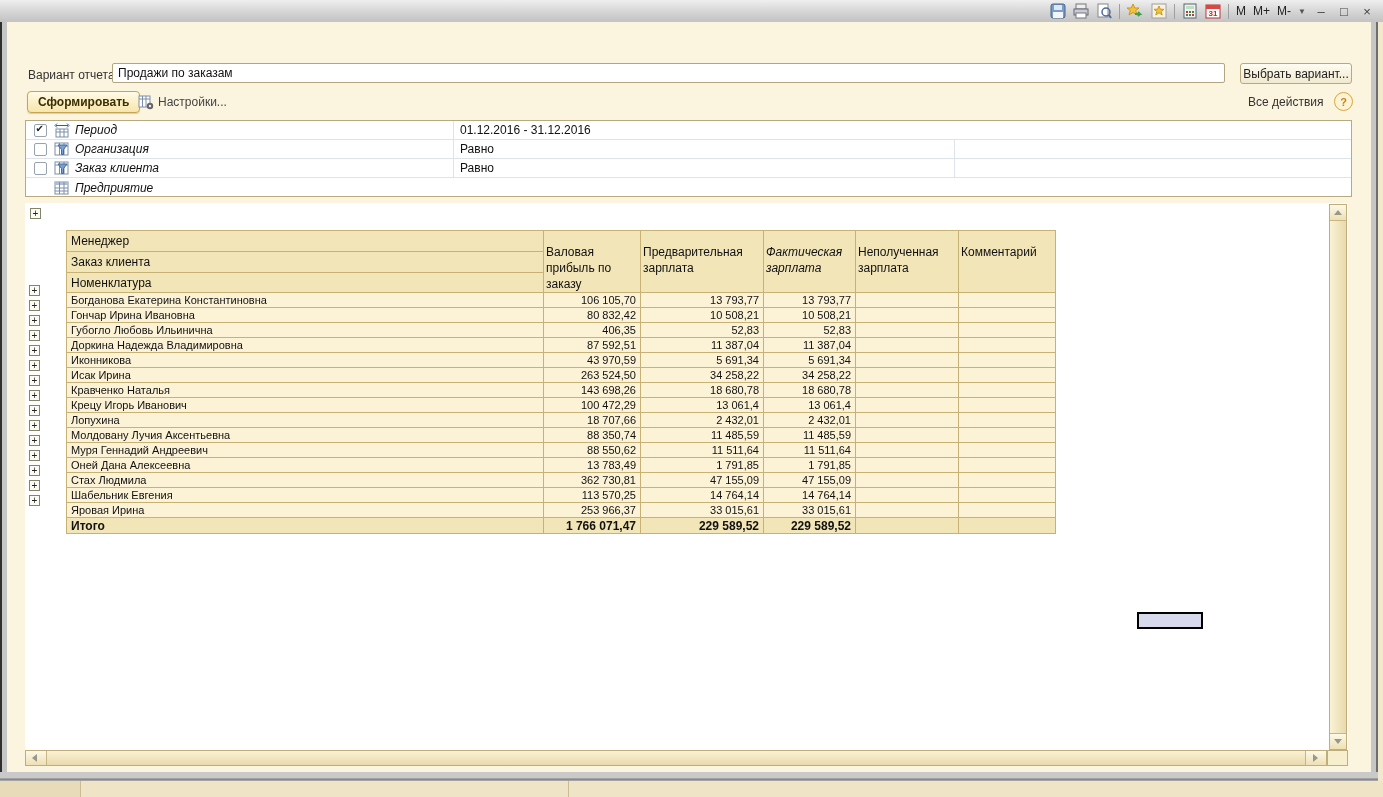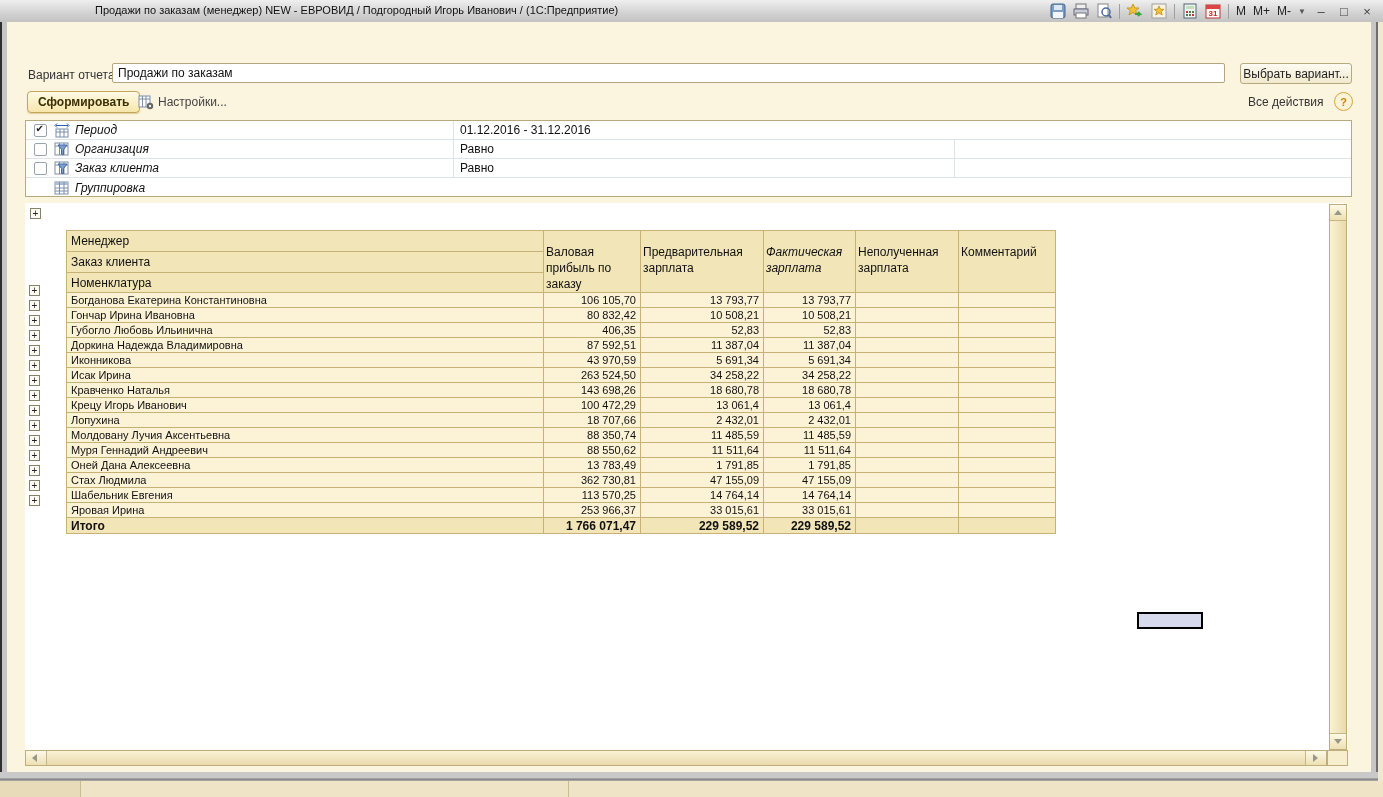--- a/index.html
+++ b/index.html
@@ -100,21 +100,20 @@
 
 <div class="screen">
 
   <div class="titlebar">
     <div class="tb-left">
       <div class="logo1c">1С</div>
       <div class="roundbtn">▼</div>
       <div class="tb-sep"></div>
       <div class="star">☆</div>
     </div>
-    <div class="tb-title">Продажи по заказам (менеджер) NEW - ЕВРОВИД / Подгородный Игорь Иванович /  (1С:Предприятие)</div>
     <div class="tb-right">
       <svg width="16" height="16">
           <rect x="1" y="1" width="14" height="14" rx="2" fill="#7b9cc4" stroke="#49648e"></rect>
           <rect x="4" y="2" width="8" height="5" fill="#dce8f4"></rect>
           <rect x="3" y="9" width="10" height="6" fill="#f2f6fb"></rect>
         </svg>
       <svg width="16" height="16">
           <rect x="3" y="1" width="10" height="5" fill="#eee" stroke="#777"></rect>
           <rect x="1" y="6" width="14" height="6" fill="#c7cdd8" stroke="#667"></rect>
           <rect x="3" y="10" width="10" height="5" fill="#fff" stroke="#777"></rect>
@@ -242,21 +241,21 @@
     <div class="fp-row">
       <div class="fp-cb-cell"></div>
       <svg class="fp-icon" viewBox="0 0 16 16">
           <rect x="1" y="2" width="13" height="12" fill="#fff" stroke="#7d8fa8"></rect>
           <rect x="1" y="2" width="13" height="3" fill="#aebdd4"></rect>
           <line x1="1" y1="8" x2="14" y2="8" stroke="#7d8fa8"></line>
           <line x1="1" y1="11" x2="14" y2="11" stroke="#7d8fa8"></line>
           <line x1="5.5" y1="2" x2="5.5" y2="14" stroke="#7d8fa8"></line>
           <line x1="10" y1="2" x2="10" y2="14" stroke="#7d8fa8"></line>
         </svg>
-      <span class="fp-label">Группировка</span>
+      <span class="fp-label">Предприятие</span>
     </div>
   </div>
 
   <div class="abs sheet">
     <div class="expander grand-exp"></div>
 
     <table class="report">
       <colgroup>
         <col style="width:477px">
           <col style="width:97px">

